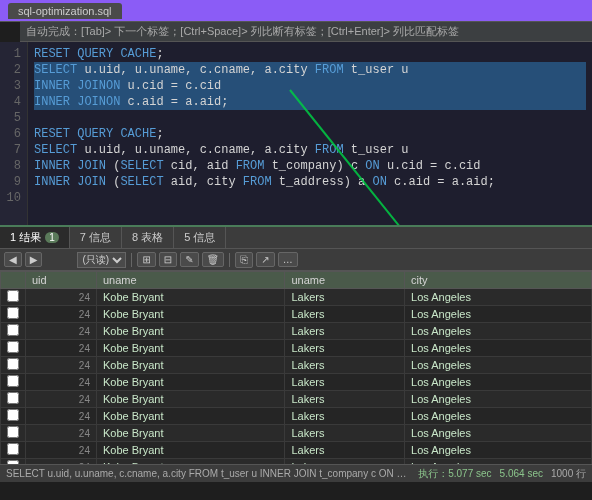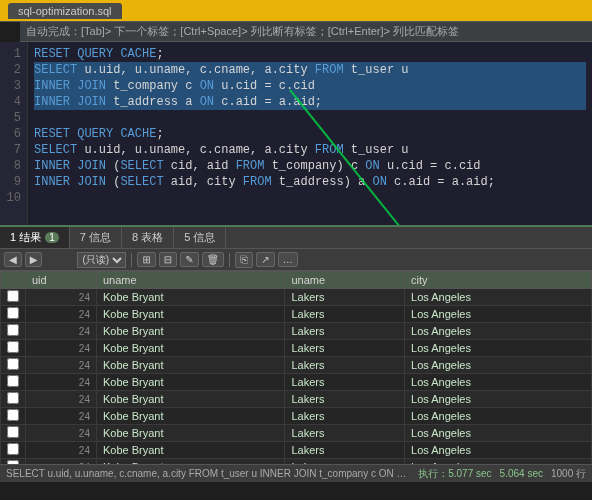--- a/index.html
+++ b/index.html
@@ -7,21 +7,21 @@
       width: 592px;
       height: 500px;
       font-family: 'Courier New', Courier, monospace;
       font-size: 12px;
       background: #1e1e1e;
       overflow: hidden;
     }
 
     
     .title-bar {
-      background: #eab308;
+      background: #8b5cf6;
       height: 22px;
       display: flex;
       align-items: center;
       padding: 0 8px;
       border-bottom: 1px solid #555;
     }
     .title-tab {
       background: #4a4a4a;
       color: #ccc;
       font-size: 11px;
@@ -242,28 +242,26 @@
 
     <div class="code-line hl-blue">
       <span class="kw" style="color:#569cd6;">SELECT</span>
       <span class="plain">&nbsp;u.uid, u.uname, c.cname, a.city&nbsp;</span>
       <span class="kw">FROM</span>
       <span class="plain">&nbsp;t_user u</span>
     </div>
 
     <div class="code-line hl-blue">
       <span class="kw">INNER JOIN</span>
-      <span class="plain">&nbsp;t_company c&nbsp;</span>
       <span class="kw">ON</span>
       <span class="plain">&nbsp;u.cid = c.cid</span>
     </div>
 
     <div class="code-line hl-blue">
       <span class="kw">INNER JOIN</span>
-      <span class="plain">&nbsp;t_address a&nbsp;</span>
       <span class="kw">ON</span>
       <span class="plain">&nbsp;c.aid = a.aid;</span>
     </div>
 
     <div class="code-line">&nbsp;</div>
 
     <div class="code-line">
       <span class="kw">RESET QUERY CACHE</span>
         <span class="plain">;</span>
     </div>

